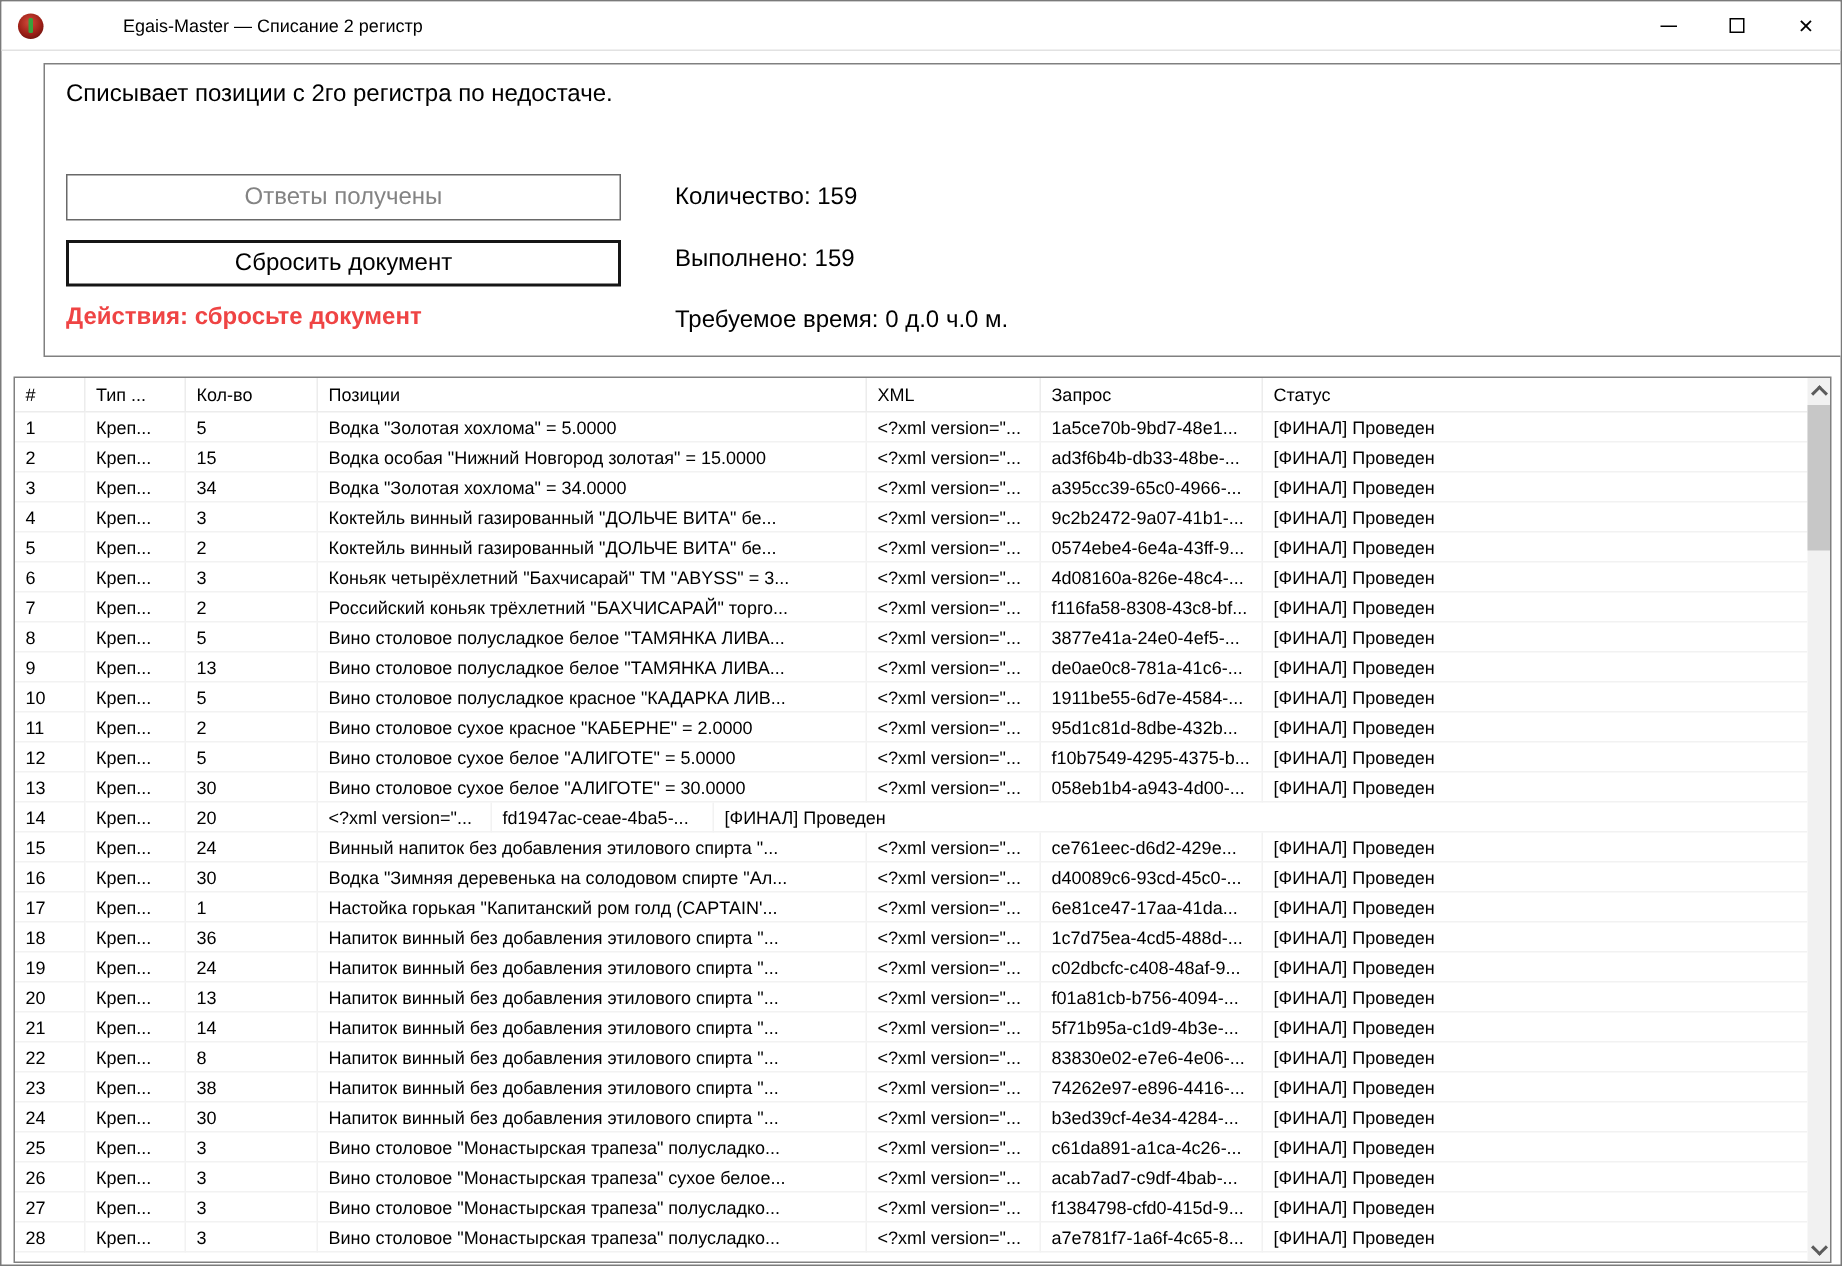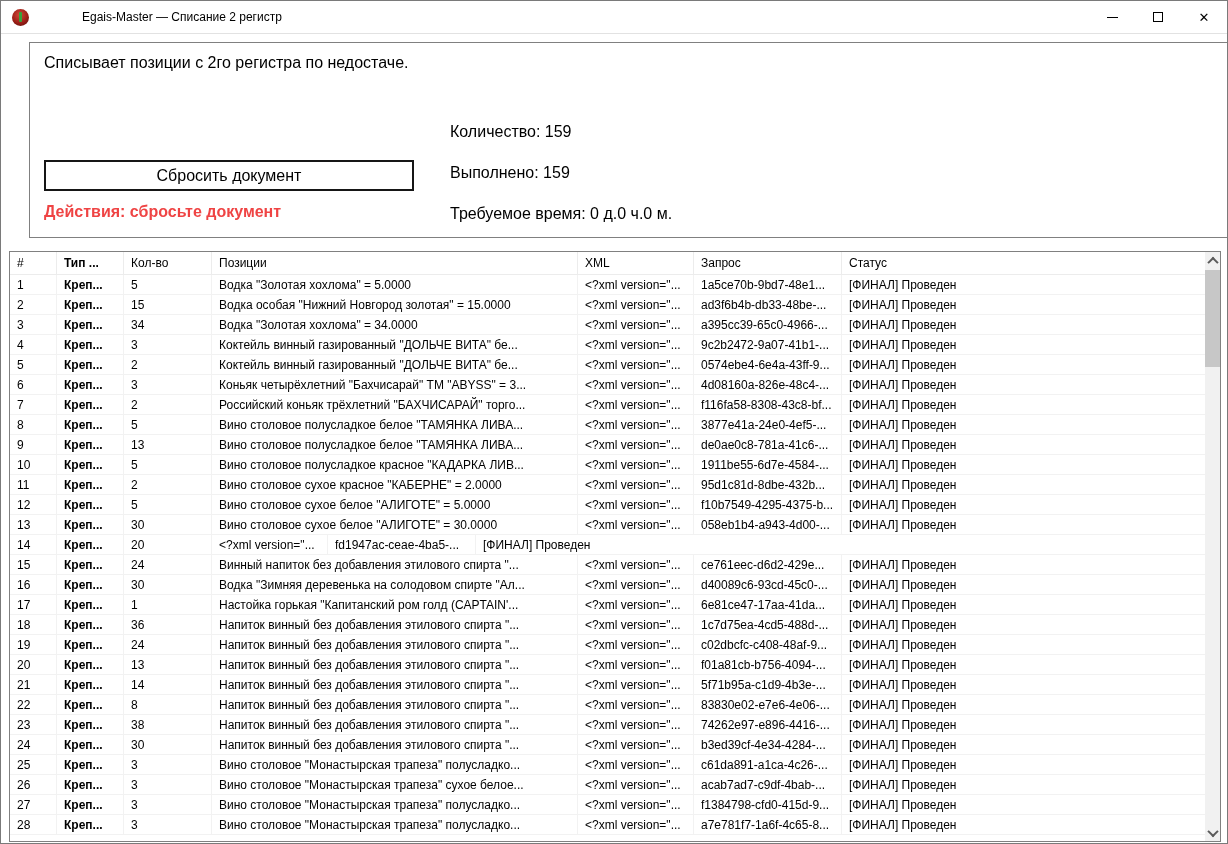--- a/index.html
+++ b/index.html
@@ -40,21 +40,21 @@
     border:1px solid #808080;box-sizing:border-box;background:#fff;overflow:hidden;}
   .table-inner{position:absolute;left:0;top:0;right:15px;bottom:0;overflow:hidden;}
   .thead{display:flex;height:23px;font-size:12px;}
   .hcell{display:flex;align-items:center;padding-left:7px;box-sizing:border-box;
     border-right:1px solid #ececec;border-bottom:1px solid #ececec;
     overflow:hidden;white-space:nowrap;}
   .trow{display:flex;height:20px;font-size:12px;}
   .cell{display:flex;align-items:center;padding-left:7px;box-sizing:border-box;
     border-right:1px solid #f2f2f2;border-bottom:1px solid #f2f2f2;
     overflow:hidden;white-space:nowrap;}
-  .c1{width:47px;}.c2{width:67px;font-weight:bold;}.c3{width:88px;}.c4{width:366px;}
+  .c1{width:47px;}.c2{width:67px;}.c3{width:88px;}.c4{width:366px;}
   .c5{width:116px;}.c6{width:148px;}.c7{flex:1;border-right:none;}
   
   .vscroll{position:absolute;right:0;top:0;bottom:0;width:15px;background:#f1f1f1;}
   .varrow{position:absolute;left:0;width:15px;height:17px;display:flex;align-items:center;justify-content:center;}
   .varrow-up{top:0;}
   .varrow-down{bottom:0;}
   .chev{width:6px;height:6px;border-left:2px solid #5b5b5b;border-top:2px solid #5b5b5b;}
   .chev-up{transform:rotate(45deg) translate(1px,1px);}
   .chev-down{transform:rotate(225deg) translate(1px,1px);}
   .vthumb{position:absolute;left:0;top:18px;width:15px;height:97px;background:#c7c7c7;}
@@ -75,20 +75,21 @@
           <div class="glyph-max"></div>
         </div>
       <div class="win-btn">
           <div class="glyph-close">✕</div>
         </div>
     </div>
   </div>
 
   <div class="top-panel">
     <div class="desc">Списывает позиции с 2го регистра по недостаче.</div>
+    <div class="btn btn-answers">Ответы получены</div>
     <div class="btn btn-reset">Сбросить документ</div>
     <div class="action-text" style="color: #ef4444; font-weight: bold;">Действия: сбросьте документ</div>
     <div class="stat stat-count">Количество: 159</div>
     <div class="stat stat-done">Выполнено: 159</div>
     <div class="stat stat-time">Требуемое время: 0 д.0 ч.0 м.</div>
   </div>
 
   <div class="table">
     <div class="table-inner">
       <div class="thead">

